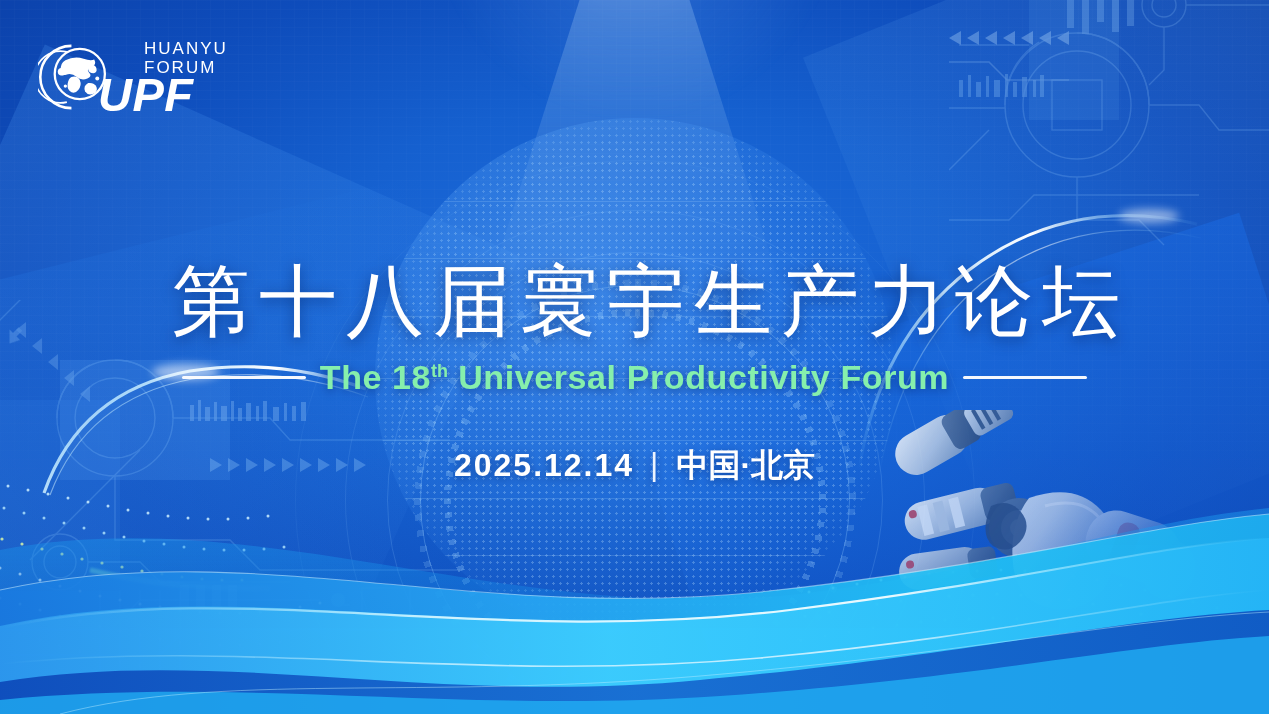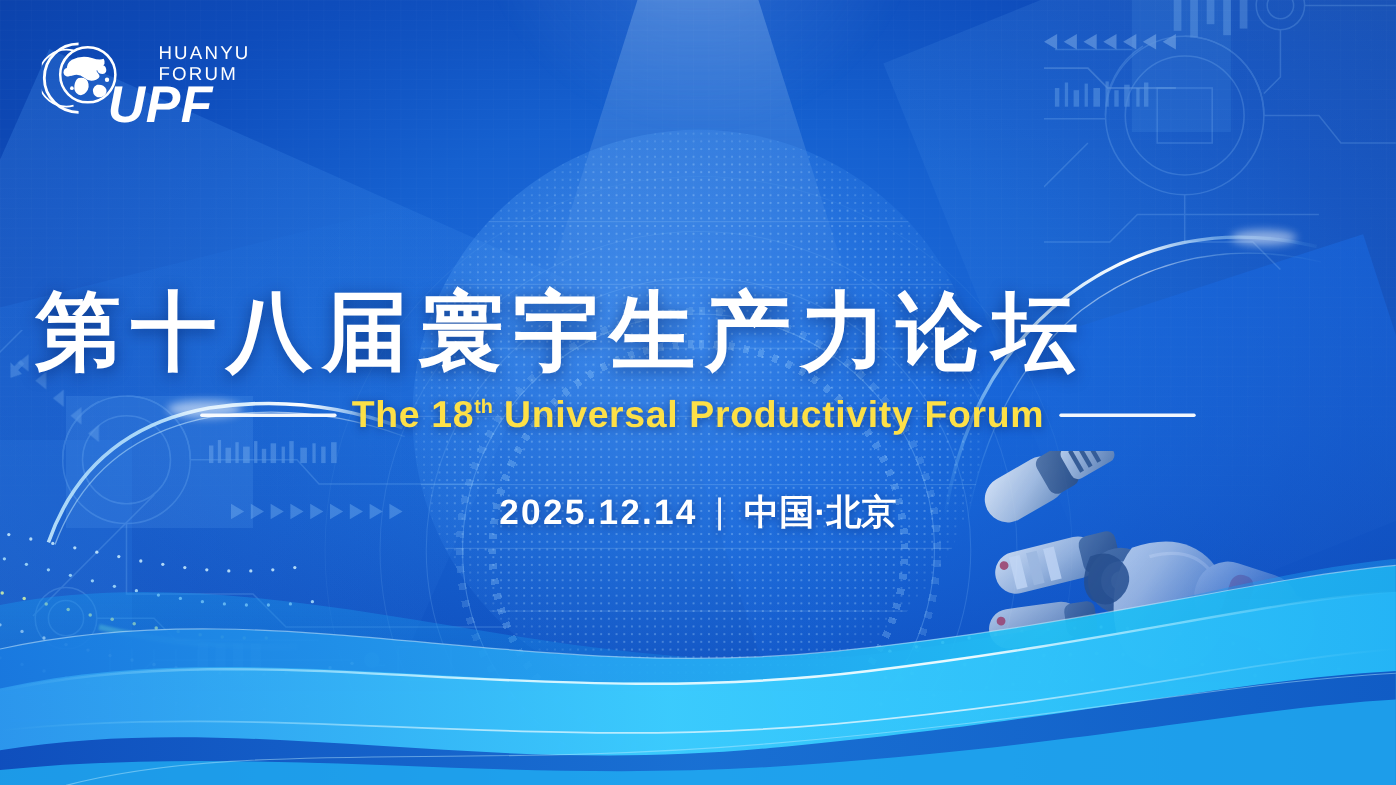--- a/index.html
+++ b/index.html
@@ -113,21 +113,21 @@
   .swoosh-r{right:60px;top:150px;width:360px;height:330px;}
 
   
   .robot{position:absolute;right:70px;top:410px;width:330px;height:240px;opacity:.92;}
 
   
   .content{position:absolute;inset:0;}
 
   
   .logo{
-    position:absolute;left:38px;top:33px;display:flex;align-items:flex-start;
+    position:absolute;left:38px;top:33px;display:flex;align-items:flex-end;
   }
   .logo-mark{width:76px;height:76px;flex:0 0 auto;}
   .logo-text{position:relative;margin-left:-4px;padding-top:6px;}
   .logo-sub{
     color:#ffffff;font-size:17px;letter-spacing:2.0px;line-height:19px;
     font-weight:400;padding-left:34px;
   }
   .logo-upf{
     color:#ffffff;font-size:47px;line-height:40px;font-weight:700;
     letter-spacing:.5px;margin-top:-2px;margin-left:-12px;font-style:italic;
@@ -142,35 +142,35 @@
     background:linear-gradient(180deg,#ffffff 0%,#d6fbff 38%,#8ae8e6 100%);
     -webkit-background-clip:text;background-clip:text;color:transparent;
     -webkit-text-fill-color:transparent;
     filter:drop-shadow(0 2px 6px rgba(0,40,110,.45));
     white-space:nowrap;
   }
   .tagline .gap{display:inline-block;width:34px;}
 
   
   .maintitle{
-    position:absolute;left:0;right:0;top:254px;text-align:left;
-    color:#ffffff;font-size:78px;font-weight:700;letter-spacing:9px;
+    position:absolute;left:0;right:0;top:254px;text-align:center;
+    color:#ffffff;font-size:78px;font-weight:400;letter-spacing:9px;
     line-height:94px;white-space:nowrap;
     text-shadow:0 3px 14px rgba(0,30,95,.55);
     margin-left:32px;
   }
 
   
   .subrow{
     position:absolute;left:0;right:0;top:358px;
     display:flex;align-items:center;justify-content:center;gap:14px;
   }
   .rule{height:3px;width:124px;background:#ffffff;border-radius:2px;opacity:.95;}
   .subtitle{
-    color:#fde047;font-size:34px;font-weight:700;letter-spacing:.6px;
+    color:#86efac;font-size:34px;font-weight:700;letter-spacing:.6px;
     white-space:nowrap;text-shadow:0 2px 8px rgba(0,30,95,.5);
   }
   .subtitle sup{font-size:18px;font-weight:700;vertical-align:super;letter-spacing:0;}
 
   
   .meta{
     position:absolute;left:0;right:0;top:444px;text-align:center;
     color:#ffffff;font-size:32px;font-weight:700;letter-spacing:2px;
     white-space:nowrap;text-shadow:0 2px 8px rgba(0,30,95,.45);
   }

